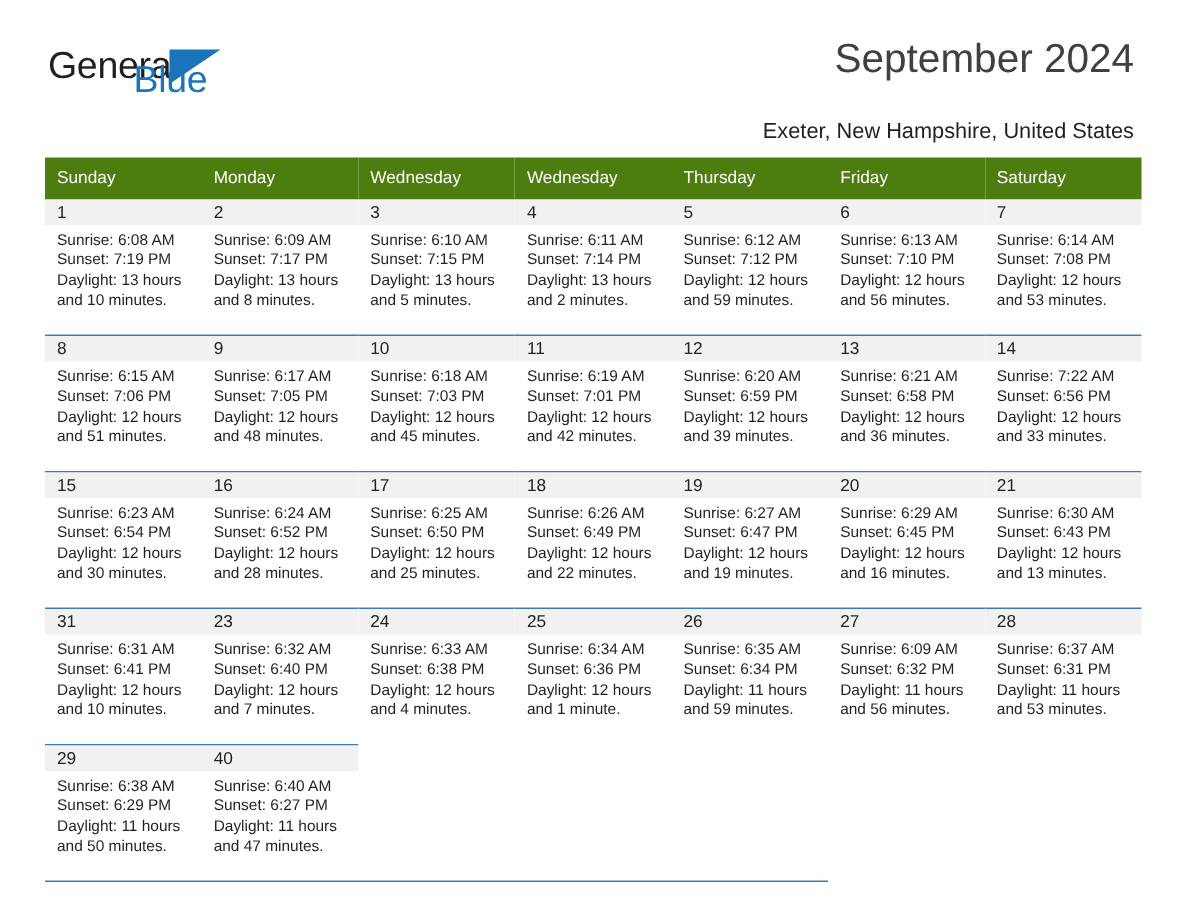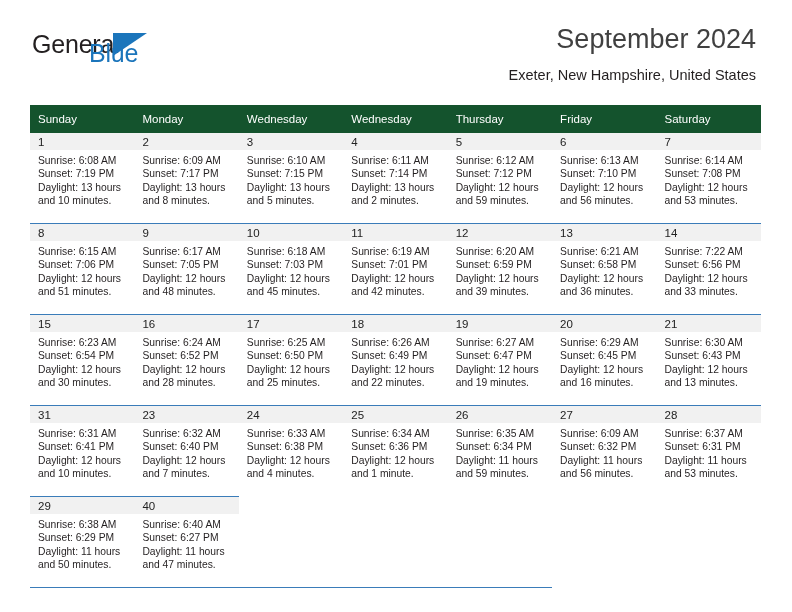--- a/index.html
+++ b/index.html
@@ -73,38 +73,38 @@
   .cal-title {
     font-size: 27px;
     color: #404040;
     line-height: 34px;
     white-space: nowrap;
   }
   .cal-subtitle {
     font-size: 14.5px;
     color: #231f20;
     line-height: 22px;
-    margin-top: 8px;
+    margin-top: 21px;
     white-space: nowrap;
   }
 
   
   .cal-wrap {
     position: absolute;
     left: 30px;
     top: 105px;
     width: 731px;
   }
   table.cal {
     width: 731px;
     border-collapse: collapse;
     table-layout: fixed;
   }
   table.cal th {
-    background: #14532d;
+    background: #4d7c0f;
     color: #ffffff;
     font-size: 11.5px;
     font-weight: normal;
     text-align: left;
     padding: 5px 0 5px 8px;
     height: 18px;
     border: none;
   }
   table.cal td {
     vertical-align: top;

